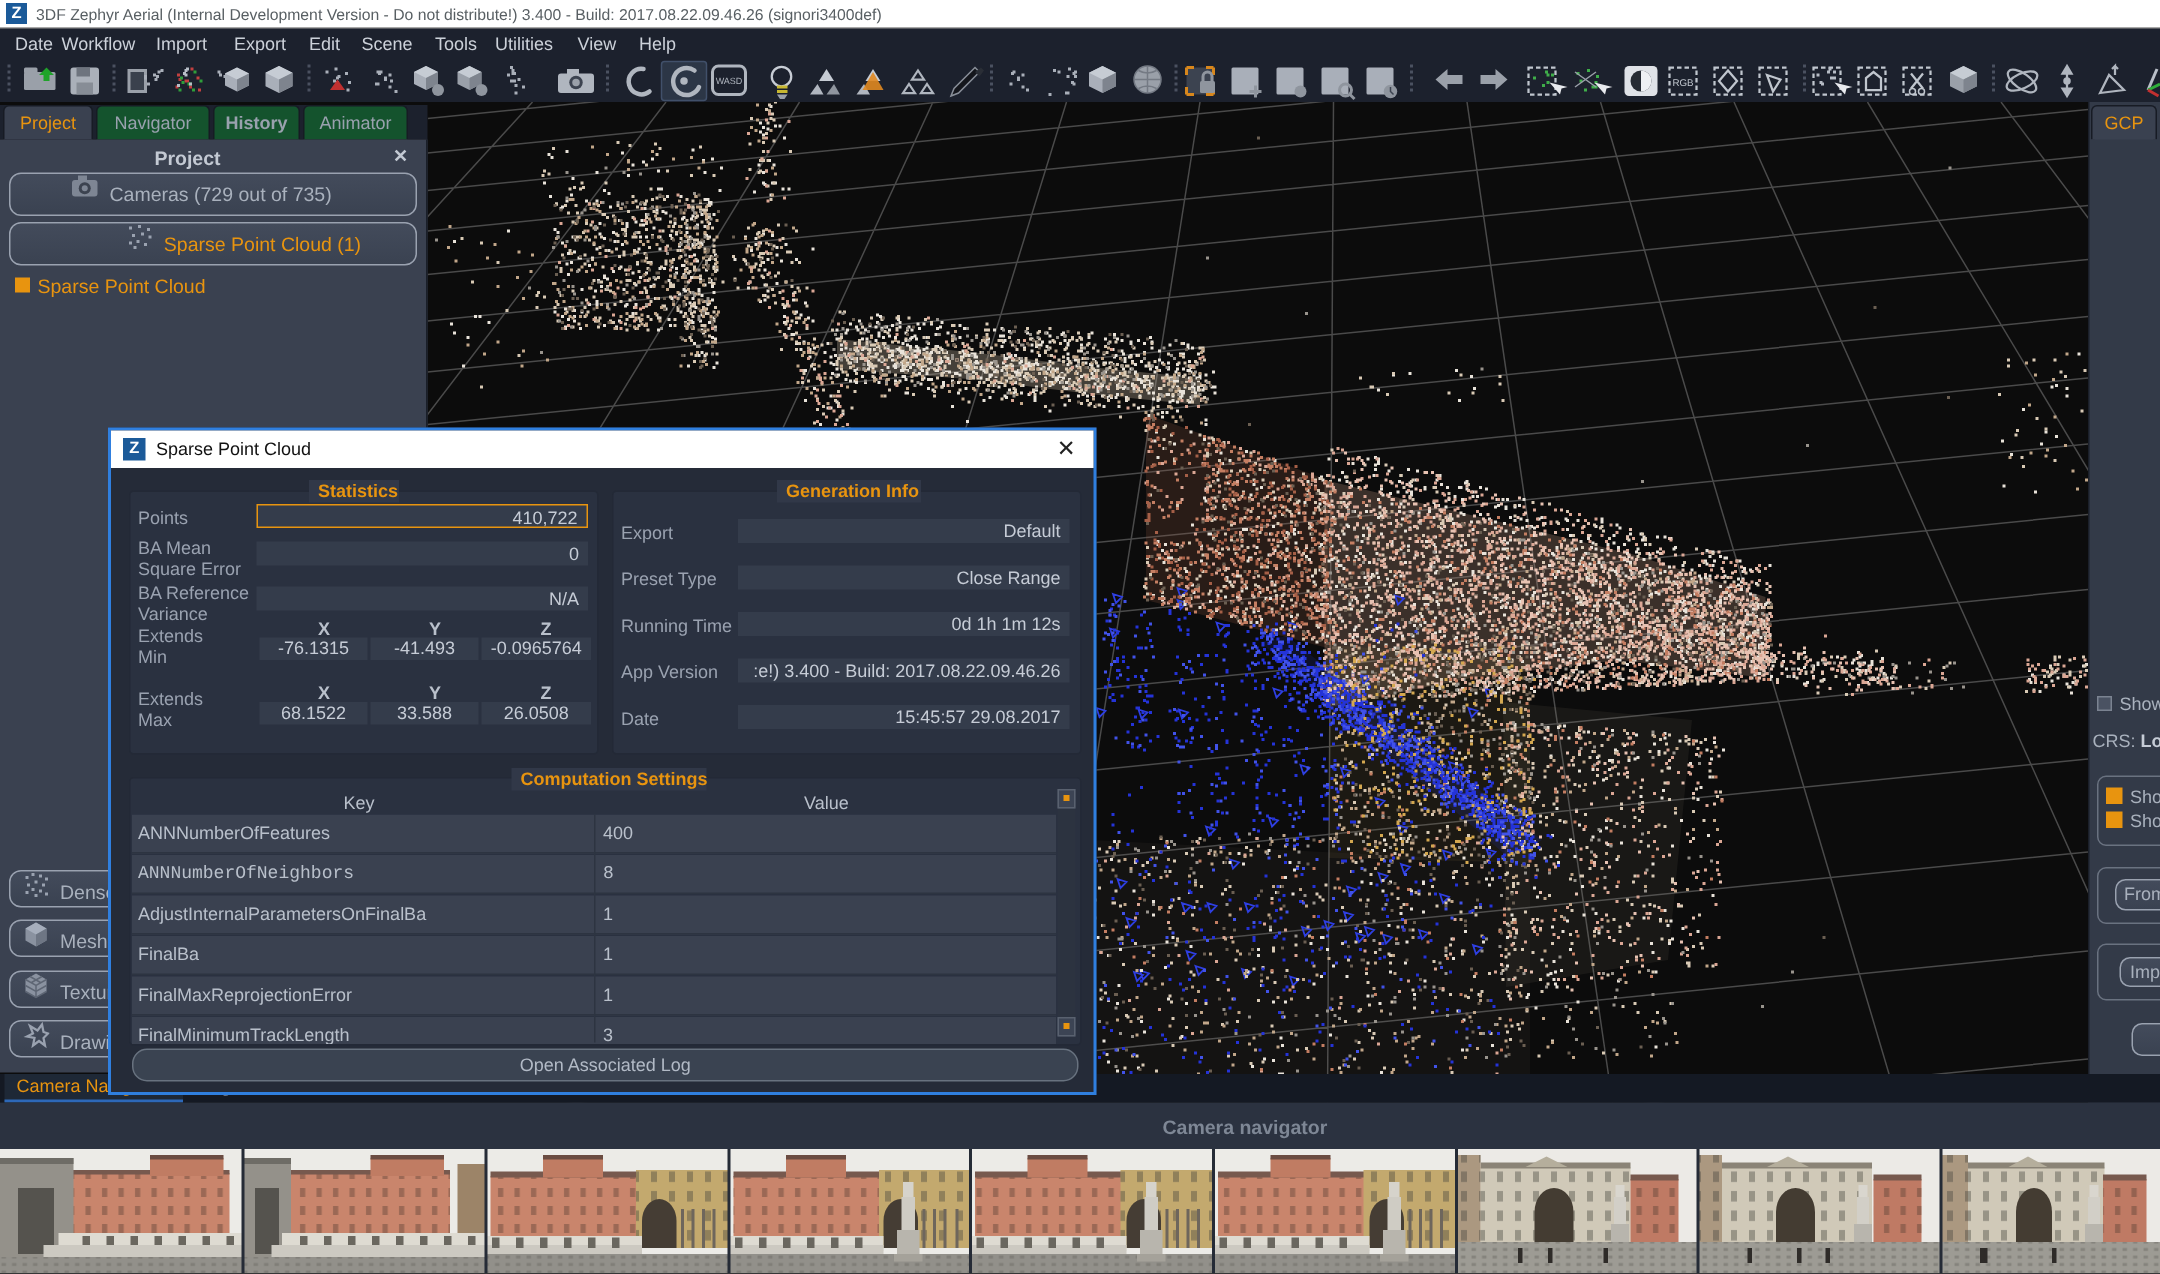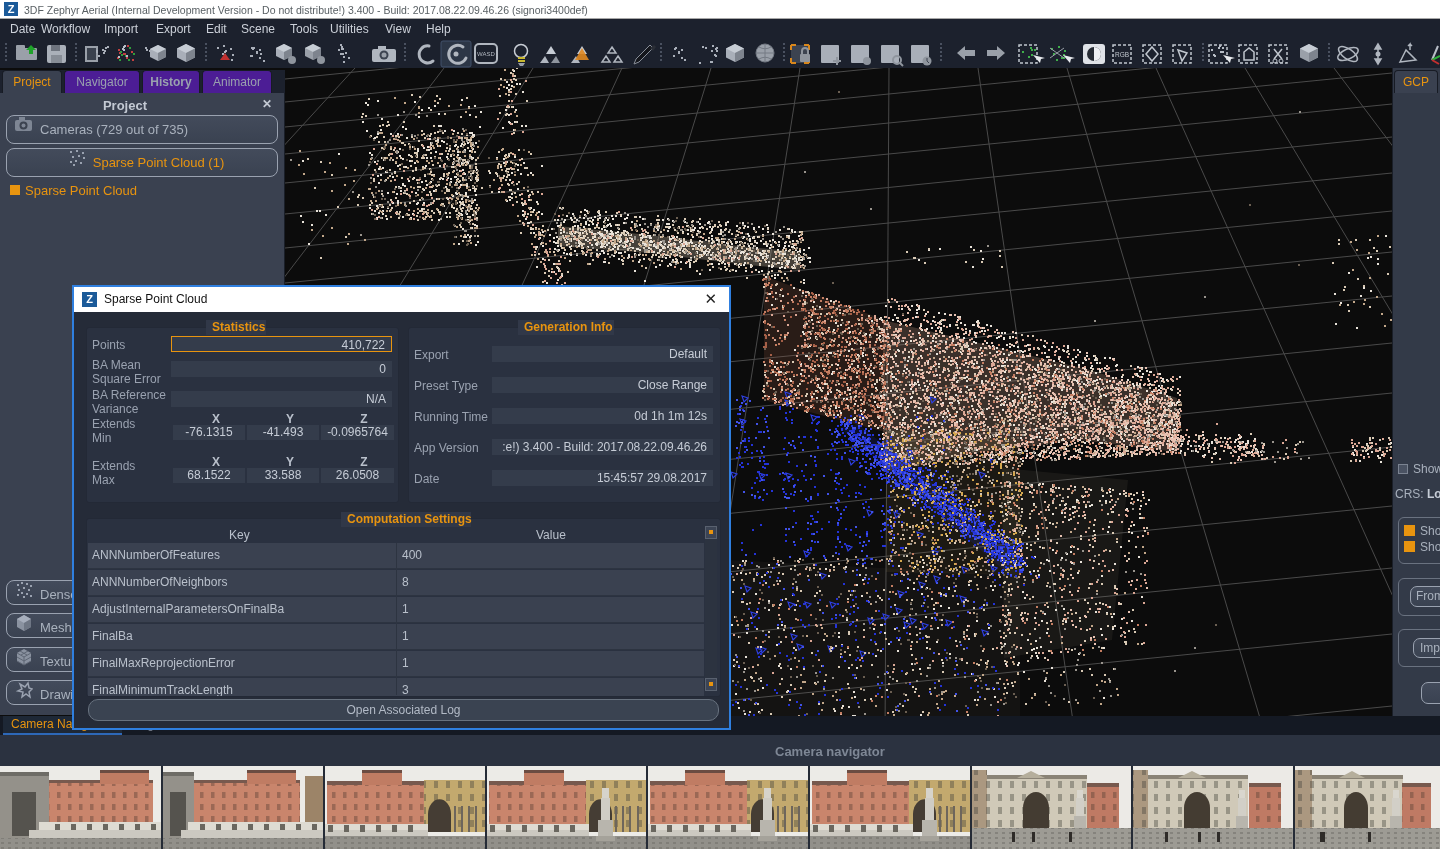--- a/index.html
+++ b/index.html
@@ -10,26 +10,26 @@
 .titlebar .zicon { position:absolute; left:4px; top:2px; width:14px; height:14px; background:#1b5a99; color:#fff; font-size:11px; font-weight:bold; text-align:center; line-height:14px; }
 .titlebar .ttext { position:absolute; left:24px; top:4px; font-size:10.5px; color:#585f63; }
 .menubar { position:absolute; left:0; top:19px; width:1440px; height:19px; z-index:3; background:#1c212d; }
 .menubar span { position:absolute; top:3px; font-size:12px; color:#ccd1d9; }
 .toolbar { position:absolute; left:0; top:38px; width:1440px; height:30px; background:#1c212d; }
 .toolbar svg { position:absolute; top:4px; }
 
 #vp { position:absolute; left:285px; top:68px; width:1107px; height:667px; background:#0c0c0c; overflow:hidden; }
 
 .ltabs { position:absolute; left:0; top:70px; width:285px; height:23px; background:#1c212d; }
-.tab { position:absolute; height:23px; font-size:12px; text-align:center; line-height:23px; color:#99a1ae; background:#4c1d95; border:1px solid #171b24; border-bottom:none; border-radius:4px 4px 0 0; }
+.tab { position:absolute; height:23px; font-size:12px; text-align:center; line-height:23px; color:#99a1ae; background:#14532d; border:1px solid #171b24; border-bottom:none; border-radius:4px 4px 0 0; }
 .tab.active { background:#3a4150; color:#e8940f; }
 #lpanel { position:absolute; left:0; top:93px; width:285px; height:622px; background:#3a4150; border-right:1px solid #1a1f29; }
 #lpanel .phead { position:absolute; left:0; top:5px; width:250px; text-align:center; font-size:13px; font-weight:bold; color:#c3c9d3; }
 #lpanel .pclose { position:absolute; right:12px; top:4px; color:#c3c9d3; font-size:12px; font-weight:bold; }
-.lbtn { position:absolute; left:6px; width:272px; height:29px; background:linear-gradient(#434b5b,#3a4251); border:1px solid #9aa2b0; border-radius:8px; color:#a9b1bd; font-size:13px; line-height:27px; }
+.lbtn { position:absolute; left:6px; width:272px; height:29px; background:linear-gradient(#434b5b,#3a4251); border:1px solid #9aa2b0; border-radius:8px; color:#a9b1bd; font-size:13px; line-height:27px;padding-left:33px; }
 .lbtn .ic, .sbtn .ic { display:inline-block; width:18px; height:18px; margin:0 7px -4px 8px; }
 .lbtn.orange { color:#e8940f; }
 .sitem { position:absolute; left:10px; font-size:13px; color:#e8940f; }
 .sitem .sq { display:inline-block; width:10px; height:10px; background:#e8940f; margin-right:5px; }
 
 .sbtn { position:absolute; left:6px; width:110px; height:25px; background:linear-gradient(#434b5b,#3a4251); border:1px solid #9aa2b0; border-radius:8px; color:#a9b1bd; font-size:13px; line-height:23px; }
 
 #rpanel { position:absolute; left:1392px; top:68px; width:48px; height:667px; background:#333a48; border-left:1px solid #1a1f29; }
 .gcptab { position:absolute; left:1394px; top:70px; width:44px; height:23px; background:#3a4150; border:1px solid #171b24; border-bottom:none; border-radius:4px 4px 0 0; color:#e8940f; font-size:12px; text-align:center; line-height:23px; }
 
@@ -563,21 +563,21 @@
 
     <div class="grp" style="left:12px; top:231px; width:635px; height:179px;"></div>
     <div class="grplab" style="left:267px; top:225px; width:130px;">Computation Settings</div>
     <div style="position:absolute; left:155px; top:241px; font-size:12px; color:#b9c0cb;">Key</div>
     <div style="position:absolute; left:462px; top:241px; font-size:12px; color:#b9c0cb;">Value</div>
     <div id="tbl" style="position:absolute; left:14px; top:256px; width:638px; height:153px; overflow:hidden;">
       <div class="trow" style="top:0;">
           <span class="k">ANNNumberOfFeatures</span>
           <span class="v">400</span>
         </div>
-      <div class="trow" style="top:27px;">
+      <div class="trow" style="top:27px;font-family:Liberation Mono, monospace;">
           <span class="k">ANNNumberOfNeighbors</span>
           <span class="v">8</span>
         </div>
       <div class="trow" style="top:54px;">
           <span class="k">AdjustInternalParametersOnFinalBa</span>
           <span class="v">1</span>
         </div>
       <div class="trow" style="top:81px;">
           <span class="k">FinalBa</span>
           <span class="v">1</span>

